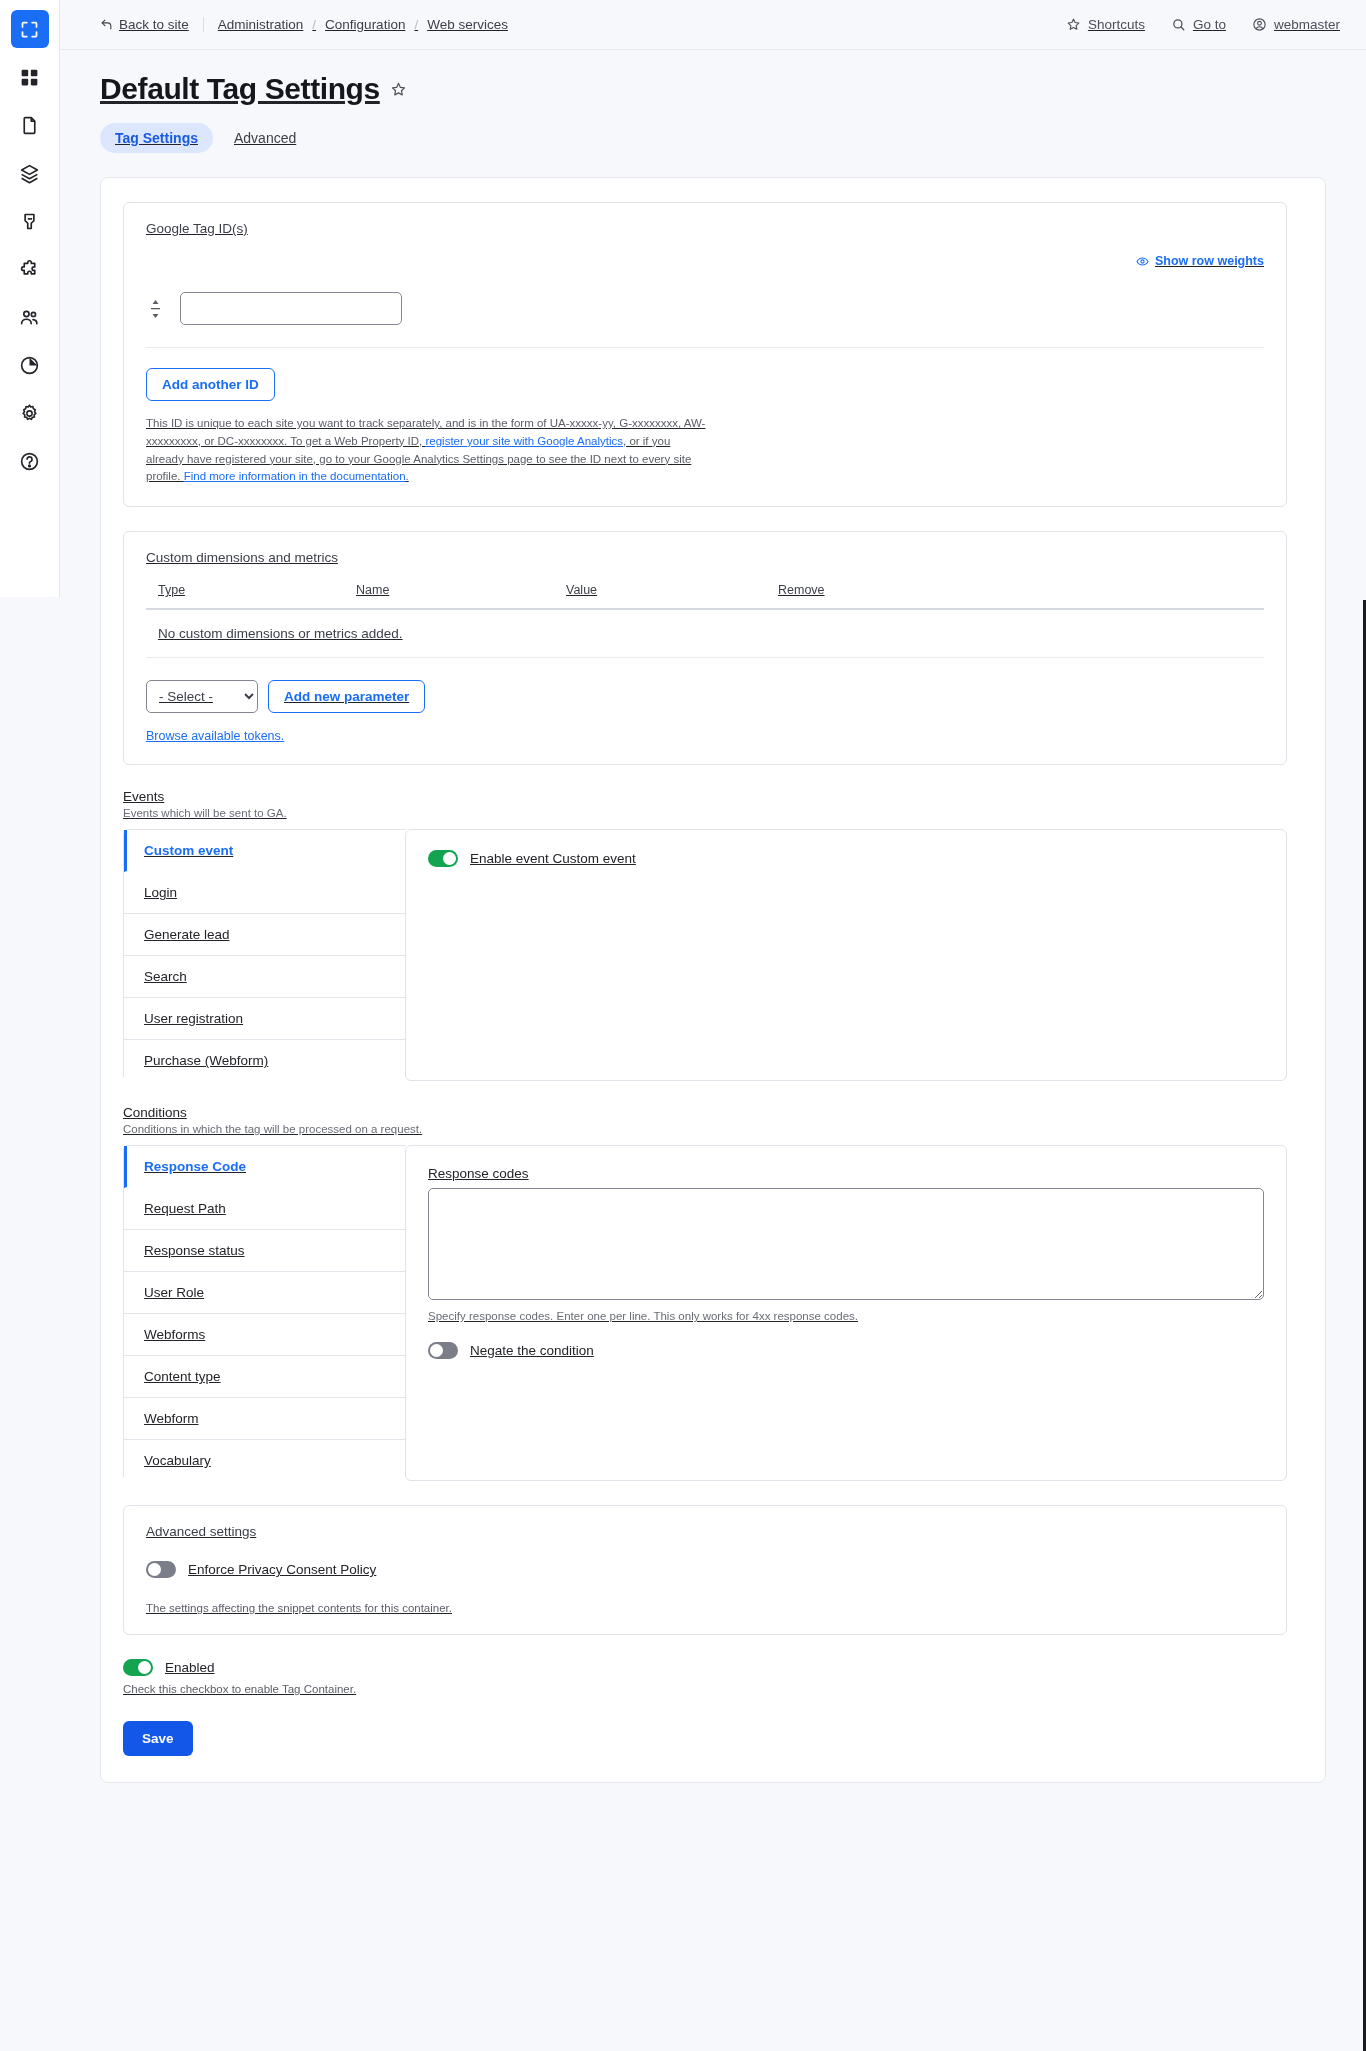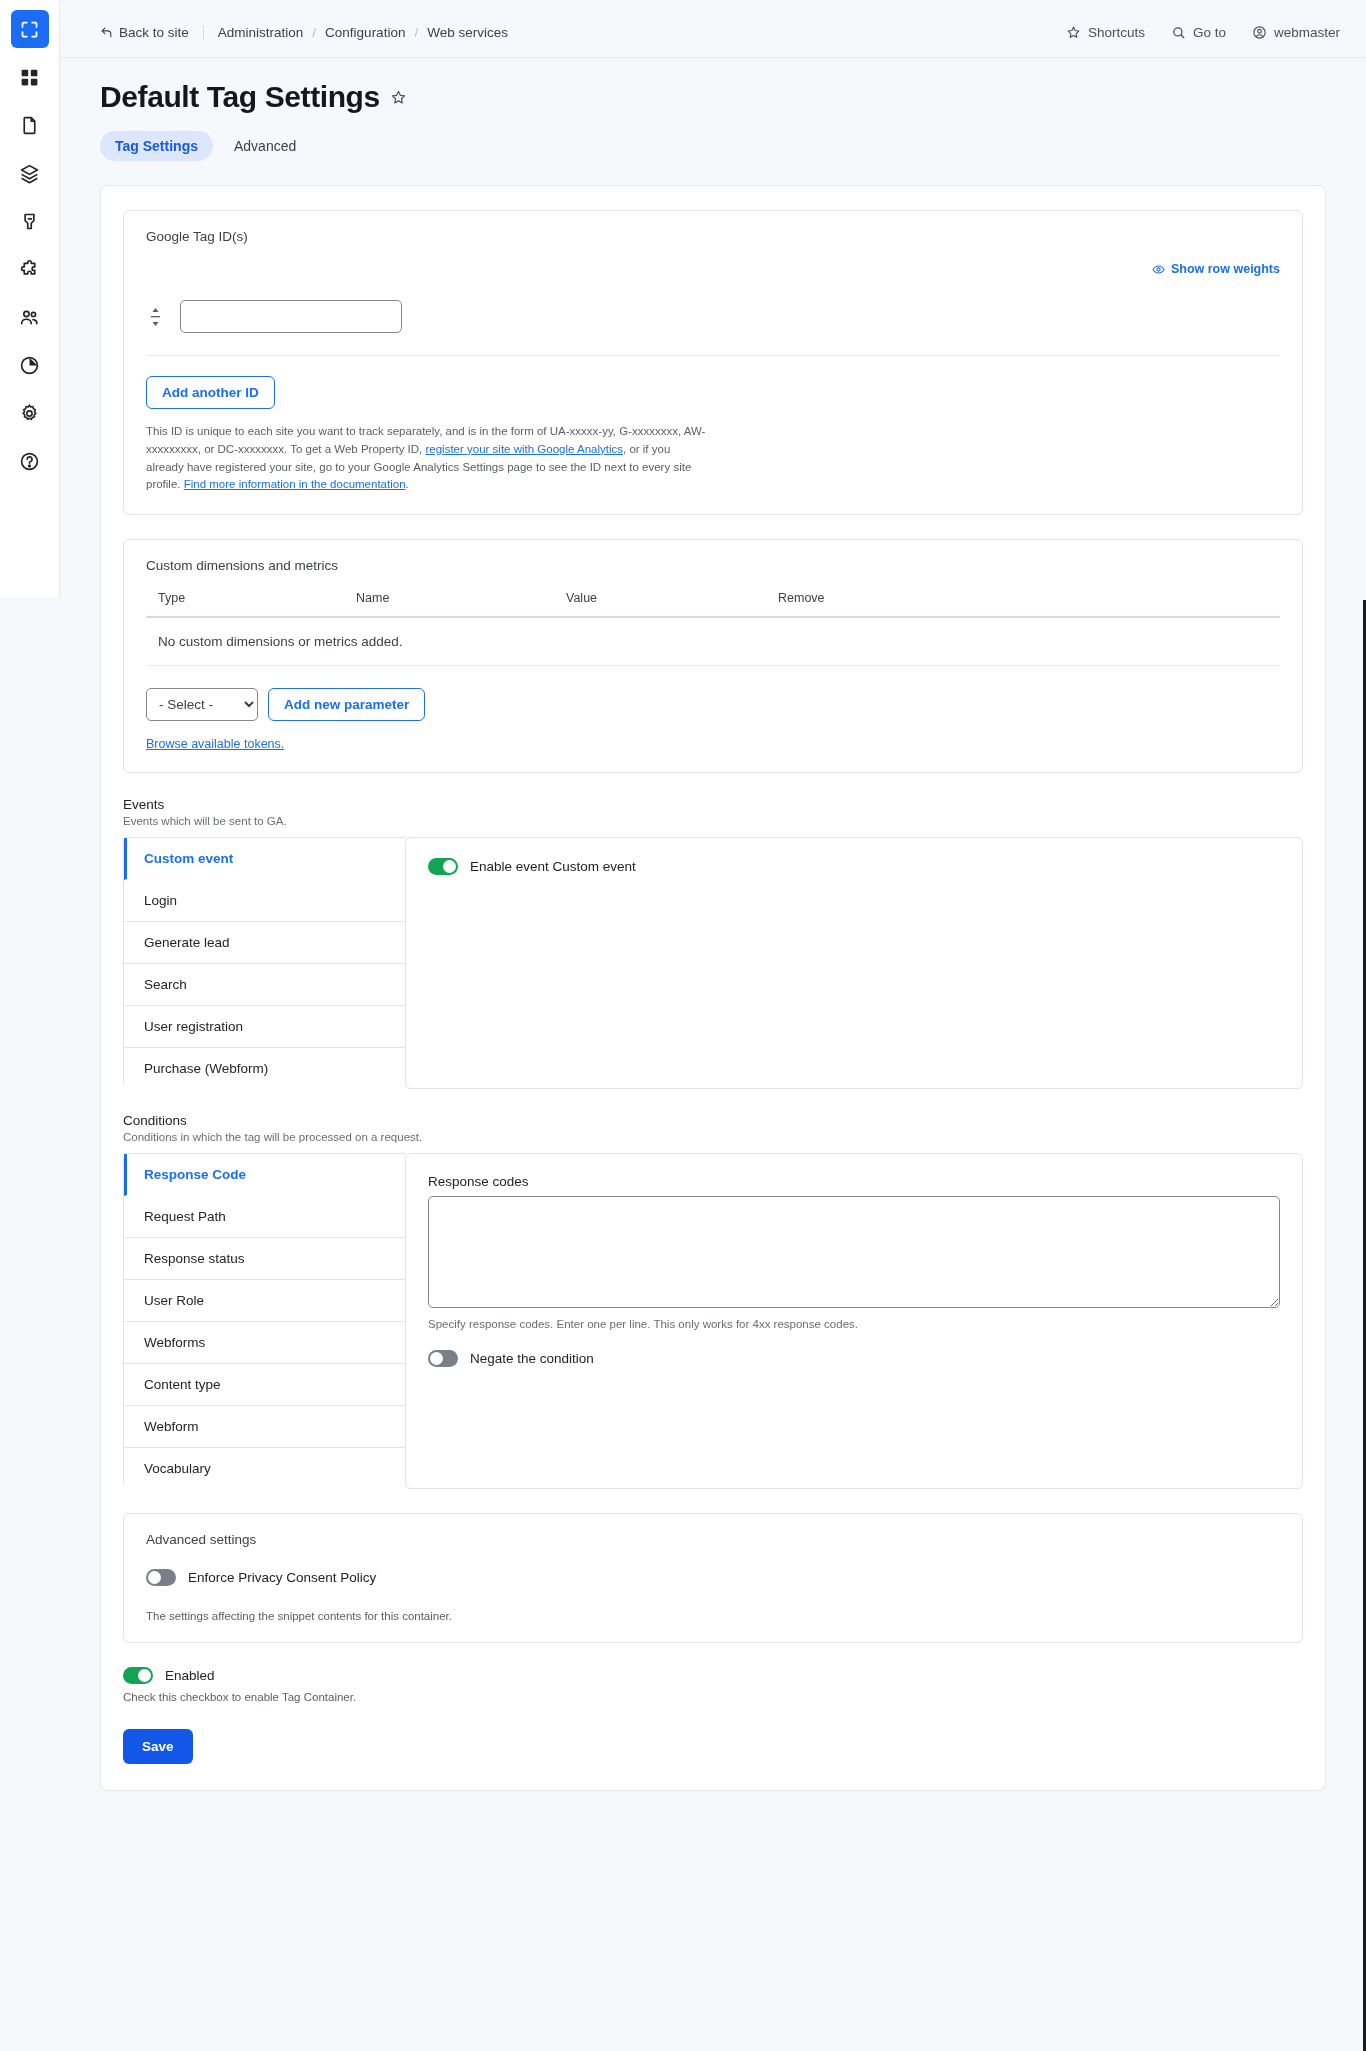--- a/index.html
+++ b/index.html
@@ -22,21 +22,21 @@
   }
   .rail-btn {
     width: 38px; height: 38px; border-radius: 6px;
     display: flex; align-items: center; justify-content: center;
     color: #232429;
   }
   .rail-btn.active { background: #1a6ef5; color: #ffffff; }
   .rail-btn svg { width: 21px; height: 21px; display: block; }
 
   
-  .page { position: absolute; left: 60px; top: 8px; width: 1306px; }
+  .page { position: absolute; left: 60px; top: 0; width: 1306px; text-decoration: underline; }
 
   
   .topbar {
     height: 50px; padding: 0 26px 0 40px;
     display: flex; align-items: center; justify-content: space-between;
     border-bottom: 1px solid #e6e8f0;
     background: #f7f8fc;
   }
   .crumbs { display: flex; align-items: center; font-size: 13.5px; color: #3c3f49; }
   .crumbs a { color: #3c3f49; text-decoration: none; }
@@ -59,21 +59,21 @@
     font-size: 14px; padding: 7px 15px; border-radius: 999px; color: #3c3f49;
   }
   .tab.active { background: #dce7fd; color: #1a5ae0; font-weight: 700; }
 
   
   .panel {
     margin: 24px 40px 0 40px;
     background: #ffffff;
     border: 1px solid #e6e8f0;
     border-radius: 8px;
-    padding: 24px 22px 26px 22px;
+    padding: 24px 38px 26px 22px;
   }
 
   
   .card {
     border: 1px solid #e1e3eb;
     border-radius: 6px;
     padding: 18px 22px 20px 22px;
     margin-bottom: 24px;
     background: #fff;
   }

